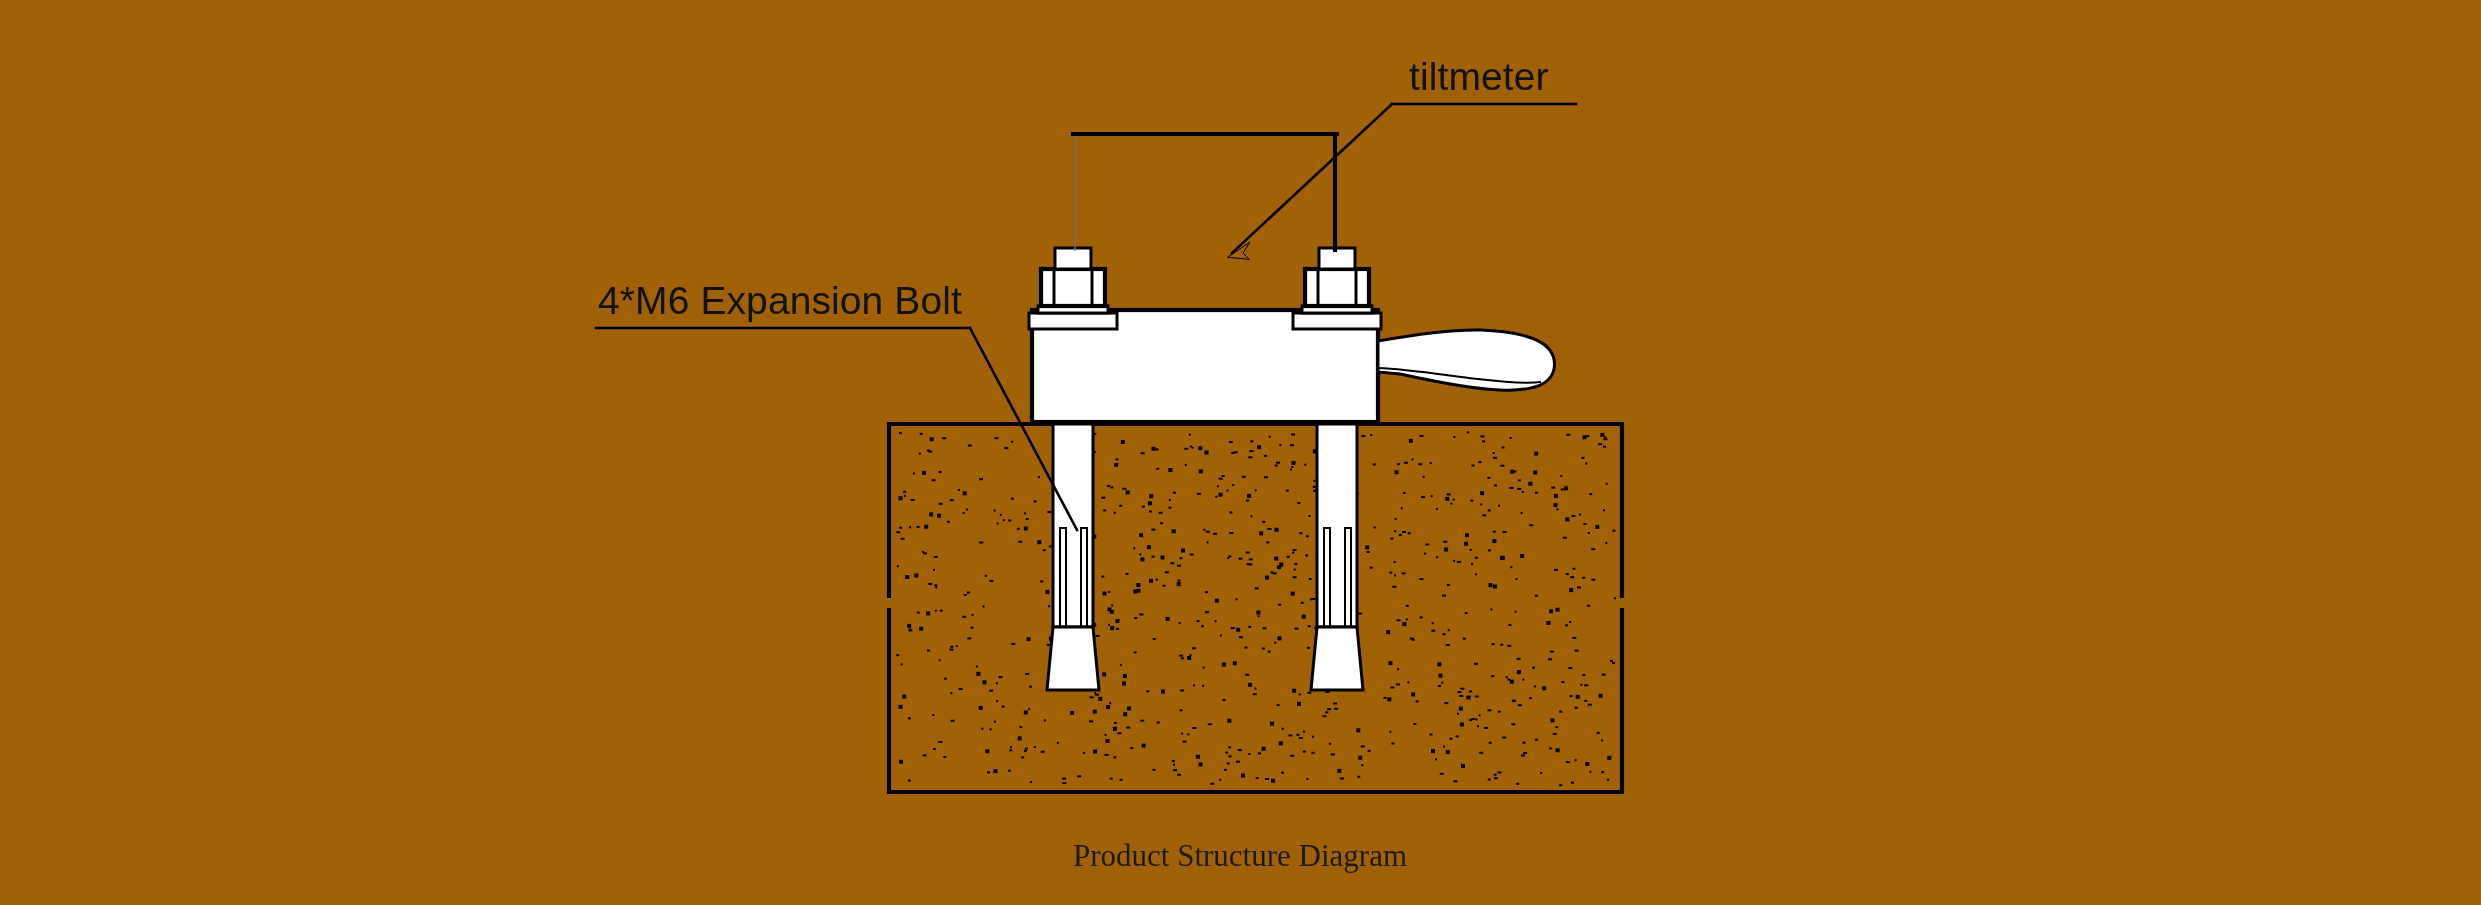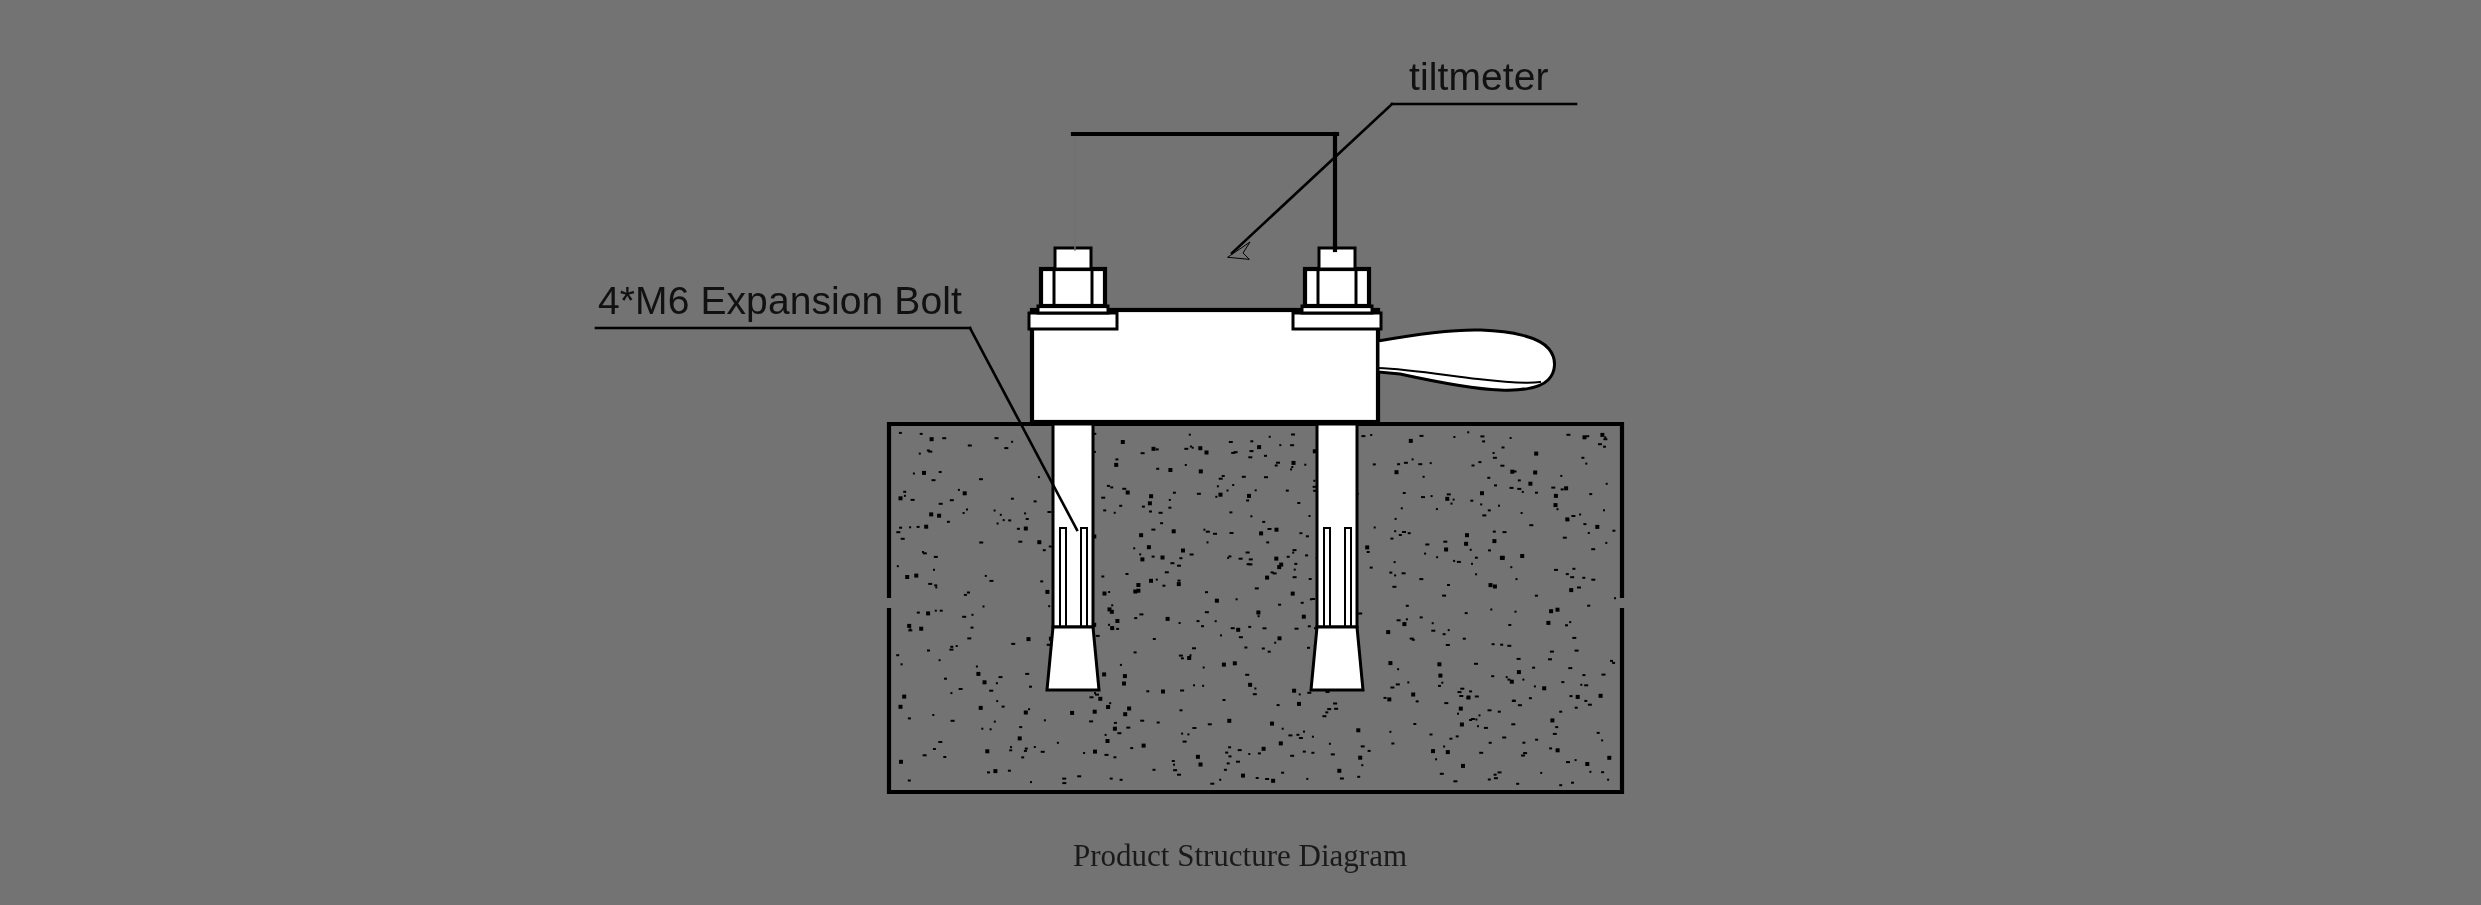--- a/index.html
+++ b/index.html
@@ -12,21 +12,21 @@
     width: 2481px;
     height: 905px;
     overflow: hidden;
     font-family: "Liberation Sans", sans-serif;
     color: #000000;
   }
   #diagram-root {
     position: relative;
     width: 2481px;
     height: 905px;
-    background: #737373;
+    background: #a16207;
   }
   svg#drawing {
     position: absolute;
     left: 0;
     top: 0;
     width: 2481px;
     height: 905px;
     display: block;
   }
   .ln {

